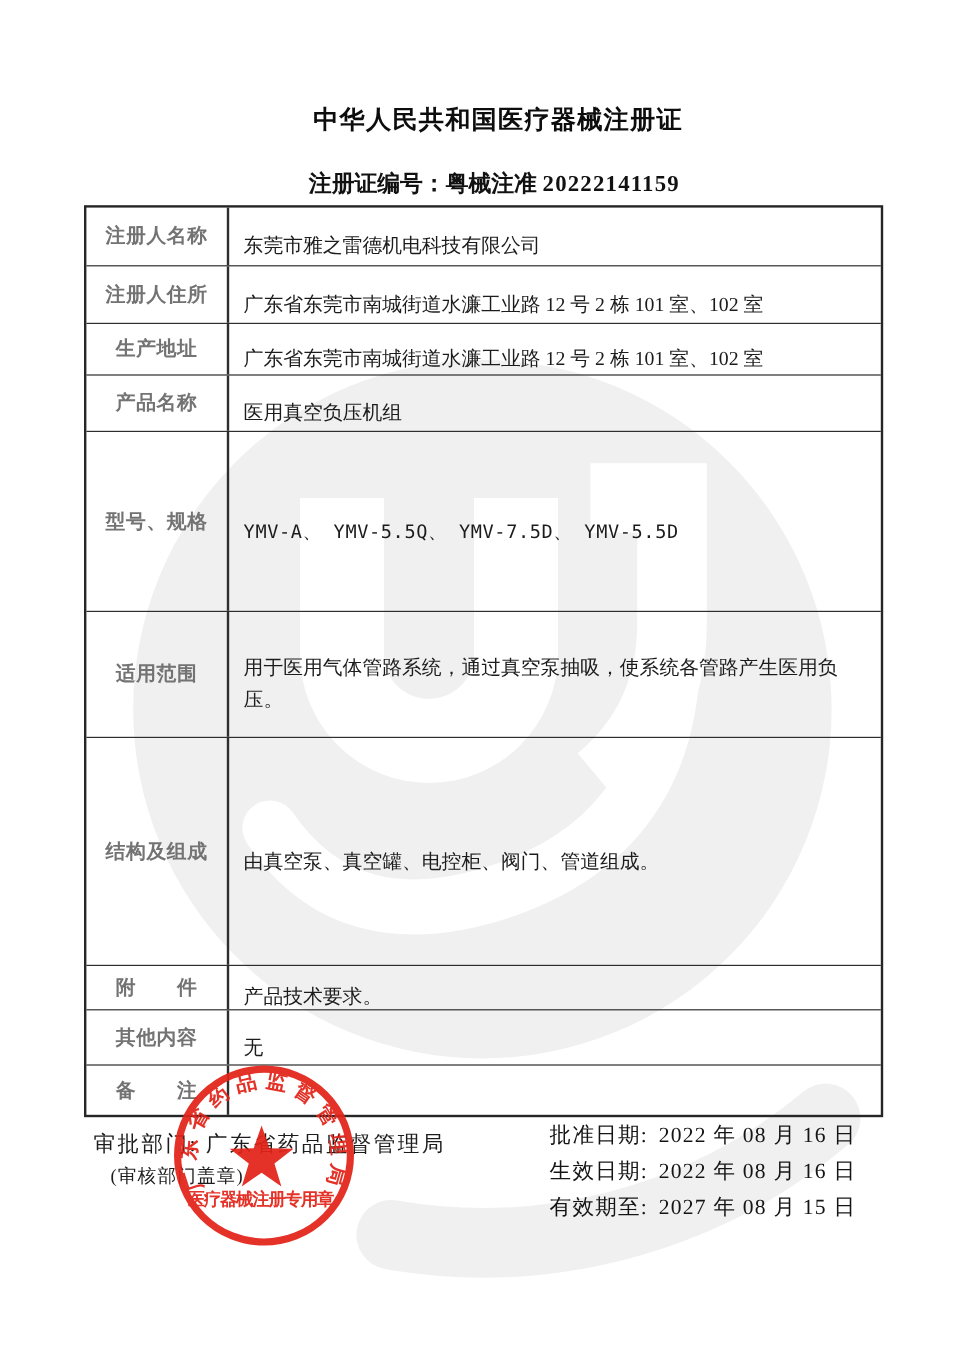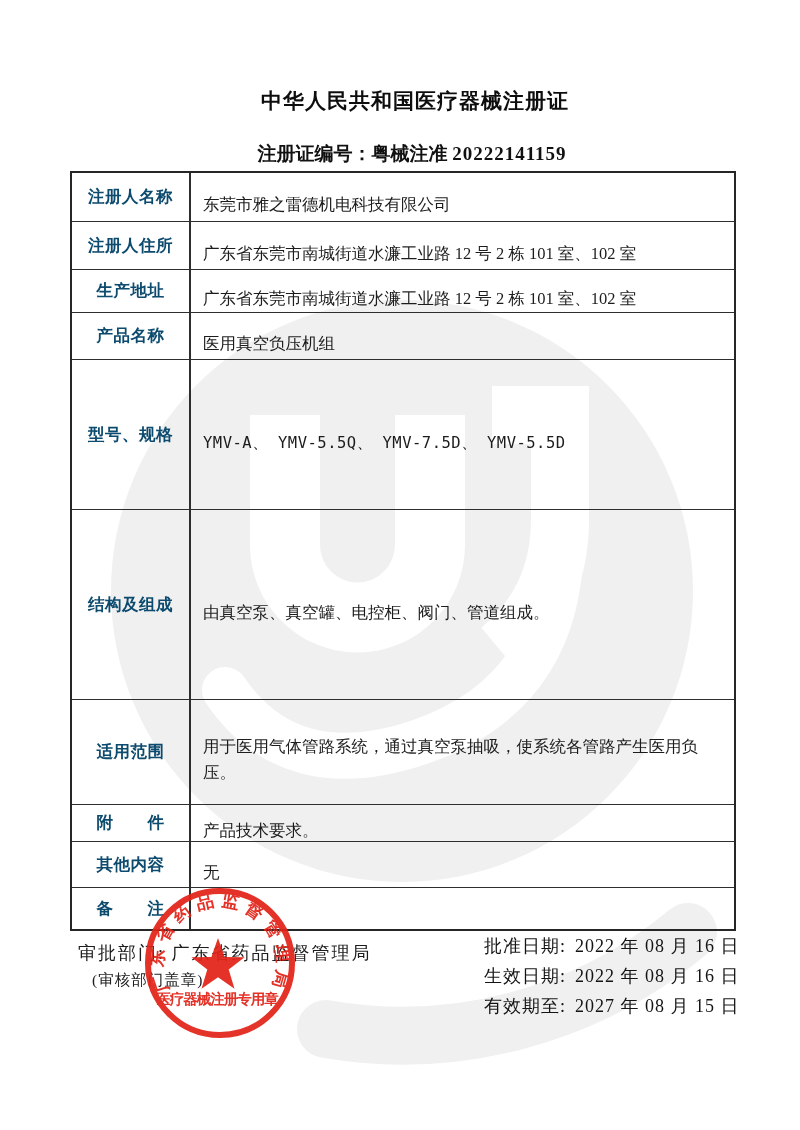--- a/index.html
+++ b/index.html
@@ -38,37 +38,37 @@
   .row:last-child{border-bottom:none;justify-content:space-between;}
   .r0{height:49px}.r1{height:48px}.r2{height:43px}.r3{height:47px}
   .r4{height:150px}.r5{height:190px}.r6{height:105px}.r7{height:37px}
   .r8{height:46px}.r9{height:41px}
   .cell{display:flex;align-items:center;box-sizing:border-box;}
   .label{
     width:119px;flex:0 0 119px;justify-content:center;
     border-right:2px solid #2e2e2e;
     font-family:"Liberation Sans", sans-serif;
     font-weight:700;font-size:16.5px;letter-spacing:0.5px;
-    color:#0c4a6e;text-align:center;white-space:pre;
+    color:#737373;text-align:center;white-space:pre;
   }
   .value{
     flex:1;padding:20px 14px 4px 12px;
     font-size:16.5px;line-height:26px;color:#1c1c1c;
   }
   .value.mono{font-family:"DejaVu Sans Mono", monospace;font-size:15.5px;letter-spacing:0.5px;}
   
   .approval{
     position:absolute;left:78px;top:941px;z-index:1;
     font-size:18px;letter-spacing:2px;color:#1c1c1c;white-space:nowrap;
   }
   .sealnote{
     position:absolute;left:92px;top:970px;z-index:1;
     font-size:15.5px;letter-spacing:1px;color:#1c1c1c;
   }
-  .dates{position:absolute;left:484px;top:936px;z-index:1;}
+  .dates{position:absolute;left:458px;top:936px;z-index:1;}
   .dateline{font-size:18px;line-height:20px;margin-bottom:10px;white-space:nowrap;color:#141414;}
   .dateline .dlabel{letter-spacing:1px;margin-right:9px;}
   .dateline .dvalue{letter-spacing:1px;}
   
   .seal{position:absolute;left:0;top:0;width:800px;height:1130px;z-index:3;pointer-events:none;}
 </style>
 </head>
 <body>
 
 <div class="doc">
@@ -101,27 +101,27 @@
       <div class="cell value">广东省东莞市南城街道水濂工业路 12 号 2 栋 101 室、102 室</div>
     </div>
     <div class="row r3">
       <div class="cell label">产品名称</div>
       <div class="cell value">医用真空负压机组</div>
     </div>
     <div class="row r4">
       <div class="cell label">型号、规格</div>
       <div class="cell value mono">YMV-A、  YMV-5.5Q、  YMV-7.5D、   YMV-5.5D</div>
     </div>
+    <div class="row r6">
+      <div class="cell label">适用范围</div>
+      <div class="cell value">用于医用气体管路系统，通过真空泵抽吸，使系统各管路产生医用负压。</div>
+    </div>
     <div class="row r5">
       <div class="cell label">结构及组成</div>
       <div class="cell value">由真空泵、真空罐、电控柜、阀门、管道组成。</div>
-    </div>
-    <div class="row r6">
-      <div class="cell label">适用范围</div>
-      <div class="cell value">用于医用气体管路系统，通过真空泵抽吸，使系统各管路产生医用负压。</div>
     </div>
     <div class="row r7">
       <div class="cell label">附　　件</div>
       <div class="cell value">产品技术要求。</div>
     </div>
     <div class="row r8">
       <div class="cell label">其他内容</div>
       <div class="cell value">无</div>
     </div>
     <div class="row r9">

